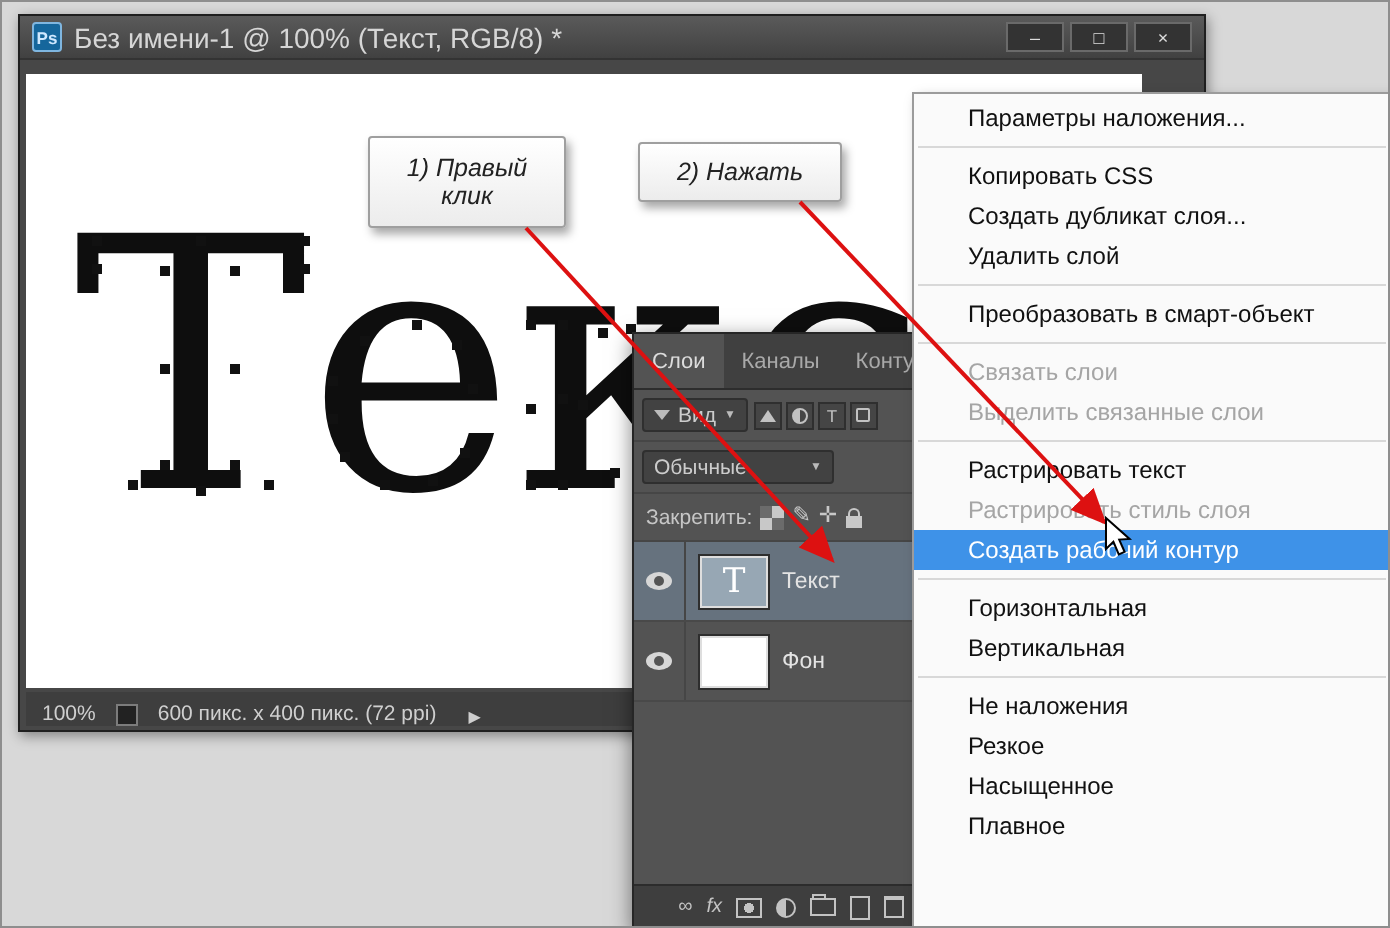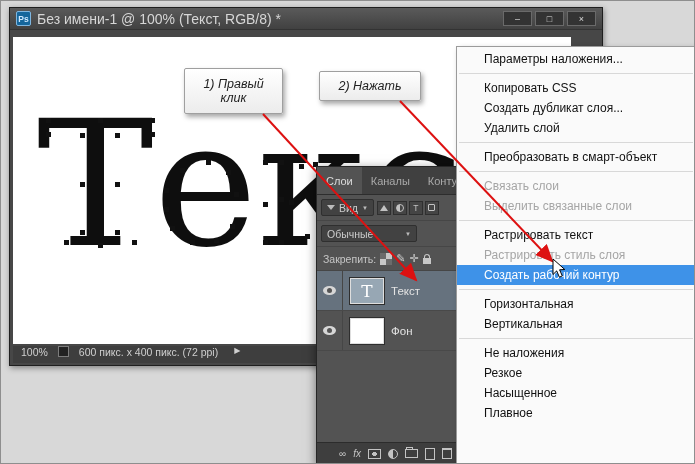--- a/index.html
+++ b/index.html
@@ -18,21 +18,21 @@
   .title { color:#d6d6d6; font-size:14px; flex:1; white-space:nowrap; overflow:hidden; }
   .win-controls { display:flex; gap:3px; }
   .wbtn { width:29px; height:15px; background:#333; border:1px solid #6a6a6a; color:#ddd;
           font-size:9px; display:flex; align-items:center; justify-content:center; }
   .win-content { position:absolute; top:23px; left:1px; right:1px; bottom:1px; background:#474747; }
   .canvas { position:absolute; left:2px; top:6px; width:558px; bottom:20px; background:#fff; overflow:hidden; }
   .big-text { position:absolute; left:24px; top:60px; font-family:"DejaVu Serif","Liberation Serif",serif;
               font-size:175px; line-height:1; color:#0e0e0e; white-space:nowrap; }
   .anchor { position:absolute; width:5px; height:5px; background:#111; }
   .statusbar { position:absolute; left:2px; right:32px; bottom:1px; height:17px; background:#3e3e3e;
-               display:flex; align-items:flex-start; gap:10px; padding:0 8px; color:#cfcfcf; font-size:10.5px; }
+               display:flex; align-items:flex-end; gap:10px; padding:0 8px; color:#cfcfcf; font-size:10.5px; }
   .sthumb { width:11px; height:11px; background:#222; border:1px solid #7c7c7c; flex:0 0 auto; }
   .sarrow { font-size:8px; margin-left:6px; }
 
   
   .layers-panel { position:absolute; left:315px; top:165px; width:145px; height:299px;
                   background:#535353; border:1px solid #262626; box-shadow:0 3px 10px rgba(0,0,0,.5); z-index:10; }
   .ptabs { height:28px; background:#404040; display:flex; border-bottom:1px solid #2d2d2d; }
   .ptab { padding:0 9px; font-size:11px; color:#a9a9a9; display:flex; align-items:center; }
   .ptab.active { background:#535353; color:#dcdcdc; }
   .filter-row { height:26px; display:flex; align-items:center; gap:3px; padding:0 4px; border-bottom:1px solid #464646; }

